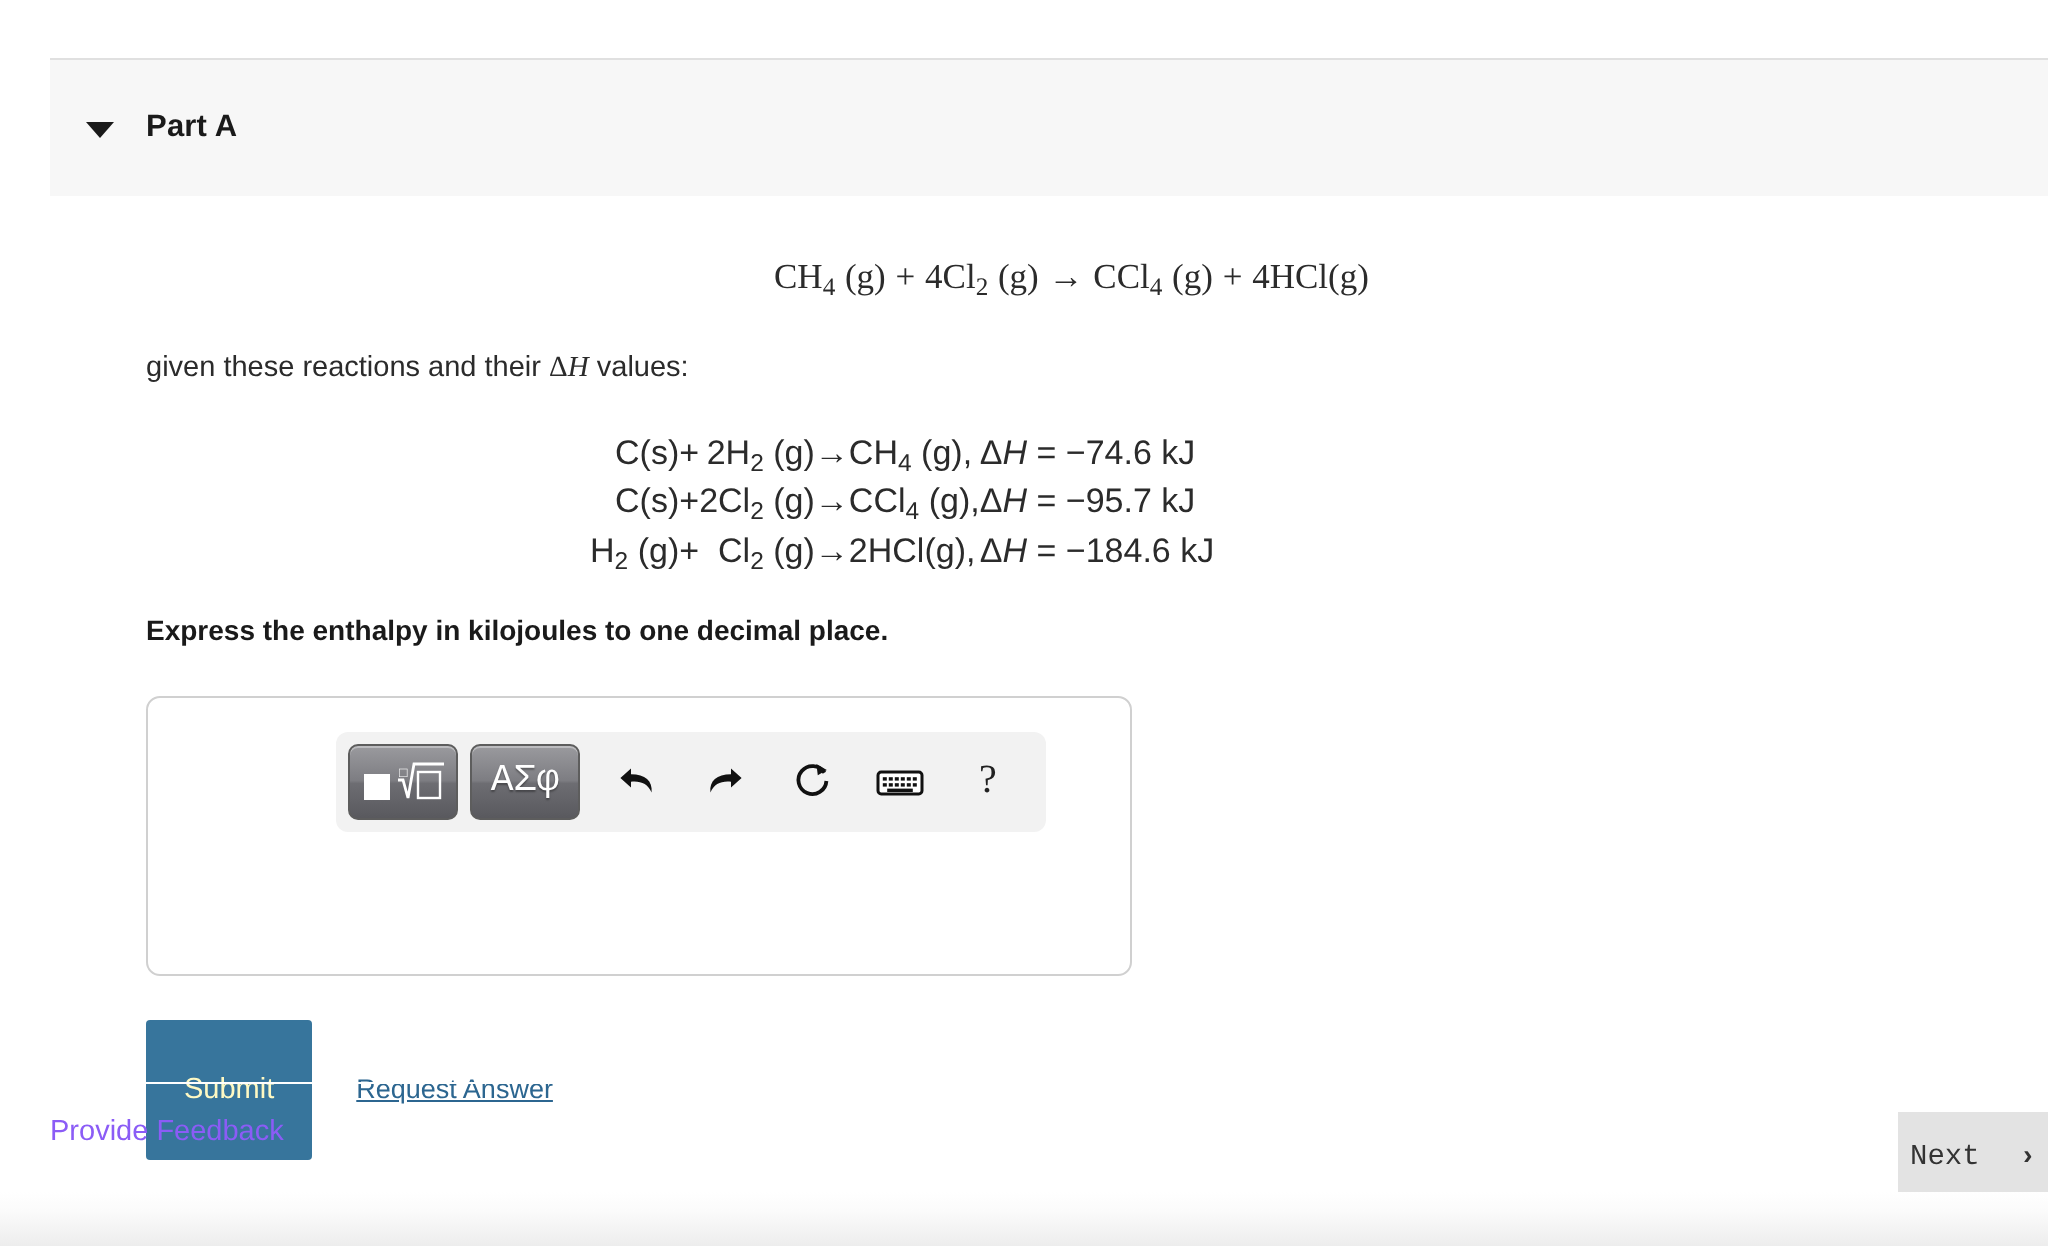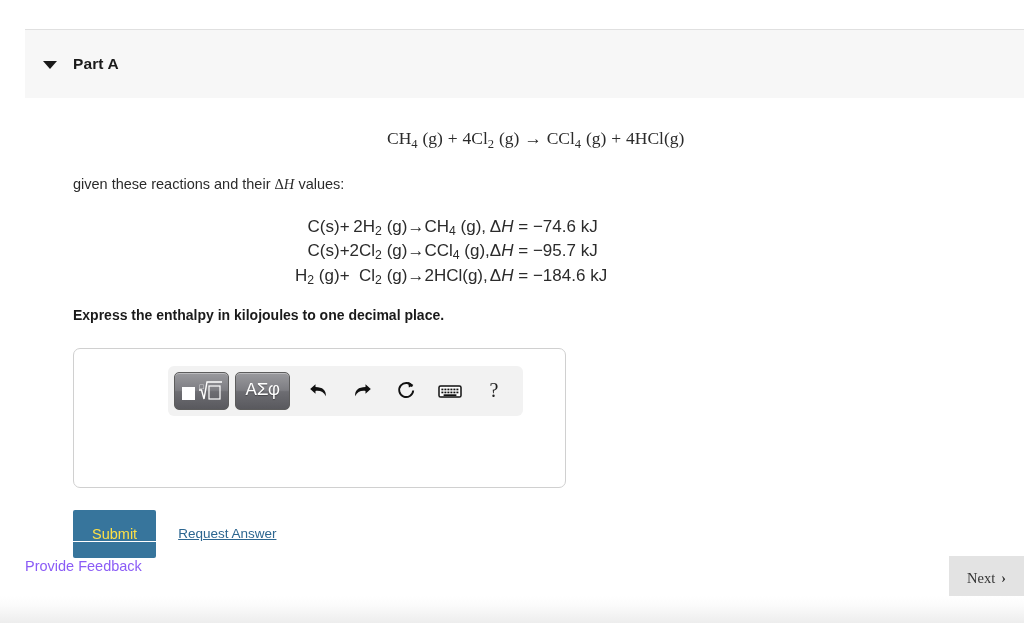--- a/index.html
+++ b/index.html
@@ -229,26 +229,26 @@
   }
 
   
   .actions {
     margin-top: 22px;
     display: flex;
     align-items: center;
   }
   .submit-btn {
     background: #37759c;
-    color: #fde047;
+    color: #fef9c3;
     border: none;
     border-radius: 2px;
     font-family: "Liberation Sans", sans-serif;
     font-size: 14.5px;
-    padding: 16px 19px;
+    padding: 27px 19px;
     cursor: pointer;
     line-height: 1.15;
   }
   .request-link {
     margin-left: 22px;
     color: #2c6690;
     font-size: 13.5px;
     font-weight: normal;
     text-decoration: underline;
     cursor: pointer;
@@ -273,25 +273,25 @@
   }
   .next-btn {
     position: absolute;
     left: 949px;
     top: 556px;
     width: 75px;
     height: 45px;
     background: #e3e3e3;
     border: none;
     color: #333333;
-    font-family: Liberation Serif, serif;
+    font-family: Liberation Mono, monospace;
     font-size: 14.5px;
     display: flex;
     align-items: center;
-    justify-content: center;
+    justify-content: space-between;
     gap: 6px;
     cursor: pointer;
     box-sizing: border-box;
   }
   .next-chevron {
     font-size: 14px;
     font-weight: bold;
     line-height: 1;
   }
   .bottom-gradient {

